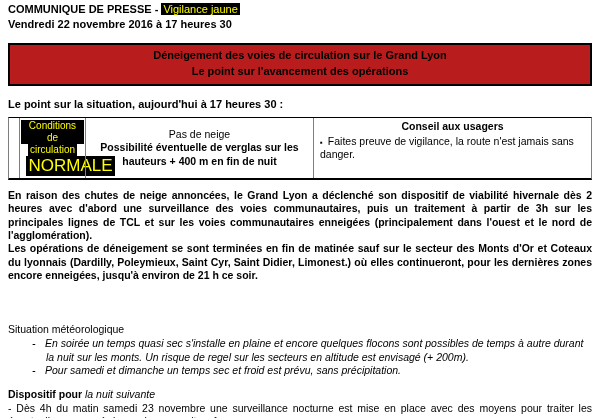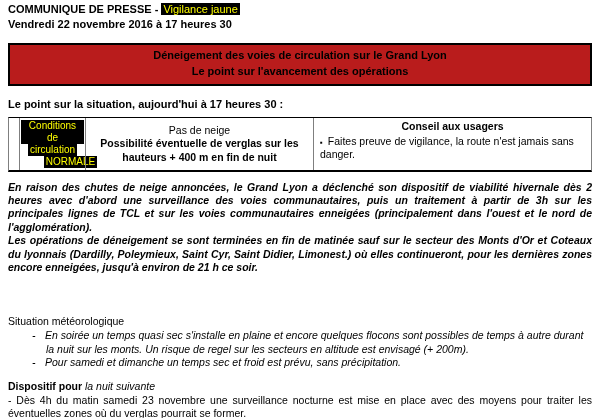--- a/index.html
+++ b/index.html
@@ -45,38 +45,38 @@
   .status-table .cell:first-child { border-left: none; }
   .cell-spacer { width: 10px; }
   .cell-status {
     width: 66px;
     display: flex; flex-direction: column;
     align-items: center; justify-content: center;
     text-align: center;
     padding: 2px 1px;
   }
   .cell-status .small-line { font-size: 10px; line-height: 1.2; }
-  .cell-status .big-line { font-size: 10px; line-height: 1.15; margin-left: 36px; }
+  .cell-status .big-line { font-size: 17px; line-height: 1.15; margin-left: 36px; }
   .cell-forecast {
     width: 228px;
     display: flex; flex-direction: column;
     align-items: center; justify-content: center;
     text-align: center;
     padding: 2px 4px;
   }
   .cell-forecast .bold { font-weight: bold; }
   .cell-advice { flex: 1; padding: 2px 6px 2px 6px; }
   .advice-title {
     text-align: center;
     font-weight: bold;
     margin-bottom: 1px;
   }
   .advice-item .marker { font-size: 8px; margin-right: 5px; }
   .para { text-align: justify; }
-  .para.bold { font-weight: bold; font-style: italic; }
+  .para.bold { font-weight: bold; }
   .section-gap { margin-top: 11px; }
   .meteo-heading { font-weight: normal; margin-top: 40px; }
   .meteo-list { font-style: italic; margin: 1px 0 0 0; }
   .meteo-item { display: flex; padding-left: 24px; }
   .meteo-item .dash { width: 14px; flex: 0 0 14px; }
   .meteo-item .txt { flex: 1; text-indent: -1px; }
   .disp-heading .bold-part { font-weight: bold; }
   .disp-heading .italic-part { font-style: italic; }
   .rappel-heading { font-weight: bold; margin-top: 14px; margin-left: 36px; }
   [data-interactable] { }

